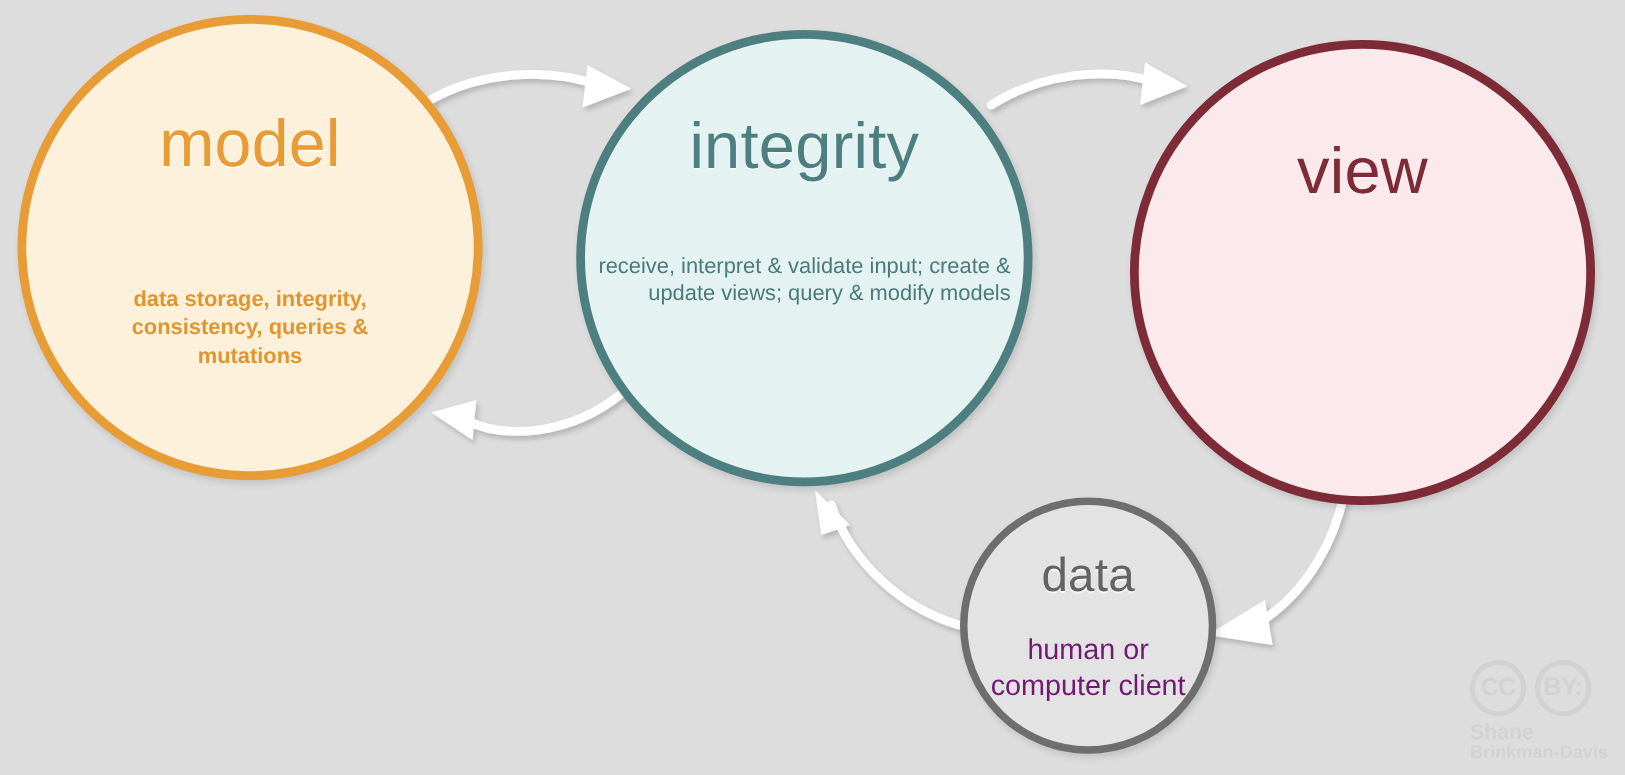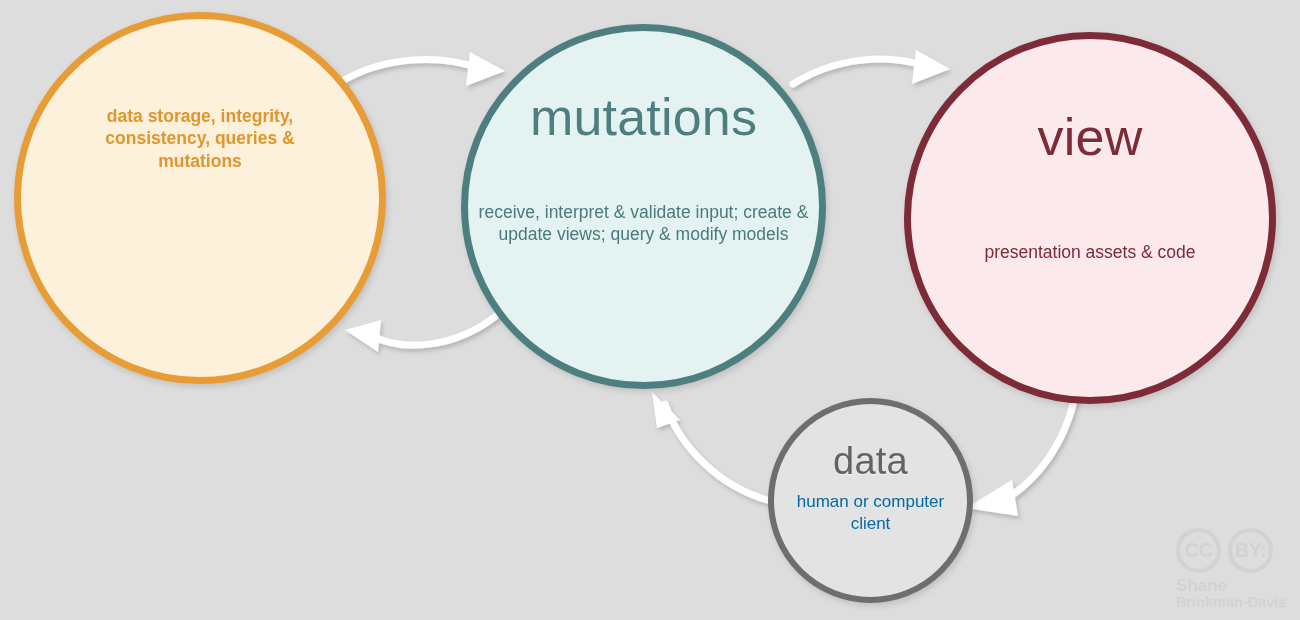--- a/index.html
+++ b/index.html
@@ -72,20 +72,21 @@
     color: #4e7f80;
     font-size: 52px;
     margin-top: 60px;
     text-shadow: 0 1px 1px rgba(255,255,255,0.8);
   }
   #node-controller .desc {
     color: #4a7a7c;
     font-size: 17.5px;
     margin-top: 58px;
     width: 330px;
+    text-align: right;
   }
 
   
   #node-view {
     left: 904px; top: 32px;
     width: 372px; height: 372px;
     background: #fbe9ec;
     border: 7px solid #7d2b37;
     box-shadow: 2px 3px 6px rgba(0,0,0,0.13);
   }
@@ -111,23 +112,23 @@
     box-shadow: 2px 3px 6px rgba(0,0,0,0.13);
     z-index: 4;
   }
   #node-user .title {
     color: #636363;
     font-size: 38px;
     margin-top: 38px;
     text-shadow: 0 1px 1px rgba(255,255,255,0.75);
   }
   #node-user .desc {
-    color: #0369a1;
-    font-size: 17px;
-    margin-top: 11px;
+    color: #701a75;
+    font-size: 23px;
+    margin-top: 25px;
     width: 190px;
   }
 
   
   #arrows {
     position: absolute;
     left: 0; top: 0;
     width: 1300px; height: 620px;
     z-index: 2;
     pointer-events: none;
@@ -202,31 +203,31 @@
       <path d="M 1012,480 L 966,508 L 1018,516 Z" fill="#ffffff"></path>
     </g>
 
     <g filter="url(#softshadow)">
       <path d="M 767,500 C 720,486 681,449 665,404" fill="none" stroke="#ffffff" stroke-width="7" stroke-linecap="round"></path>
       <path d="M 652,392 L 680,420 L 657,428 Z" fill="#ffffff"></path>
     </g>
   </svg>
 
   <div class="node" id="node-model">
+    <div class="title">model</div>
     <div class="desc">data storage, integrity, consistency, queries &amp; mutations</div>
   </div>
 
   <div class="node" id="node-controller">
-    <div class="title">mutations</div>
+    <div class="title">integrity</div>
     <div class="desc">receive, interpret &amp; validate input; create &amp; update views; query &amp; modify models</div>
   </div>
 
   <div class="node" id="node-view">
     <div class="title">view</div>
-    <div class="desc">presentation assets &amp; code</div>
   </div>
 
   <div class="node" id="node-user">
     <div class="title">data</div>
     <div class="desc">human or computer client</div>
   </div>
 
   <div id="license">
     <div class="badges">
       <div class="badge">CC</div>

